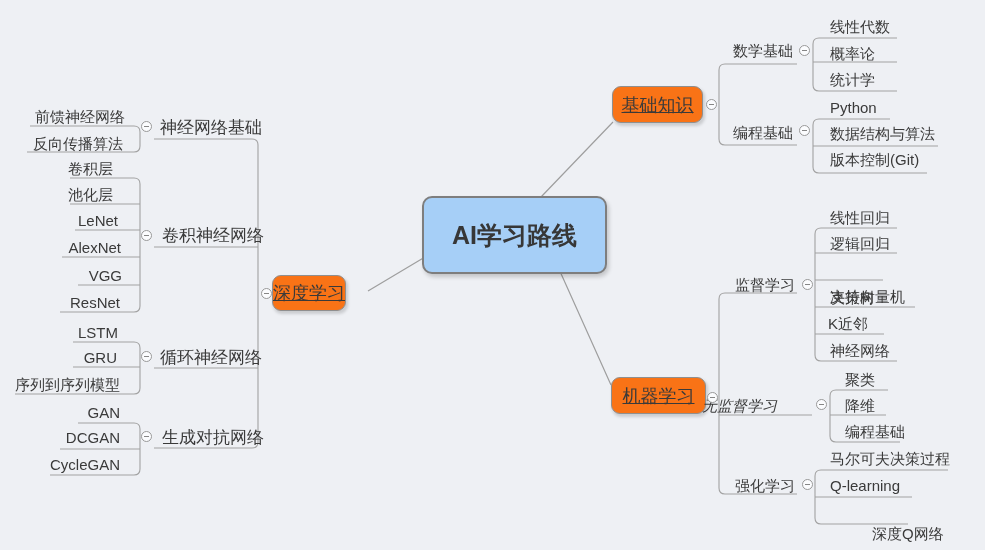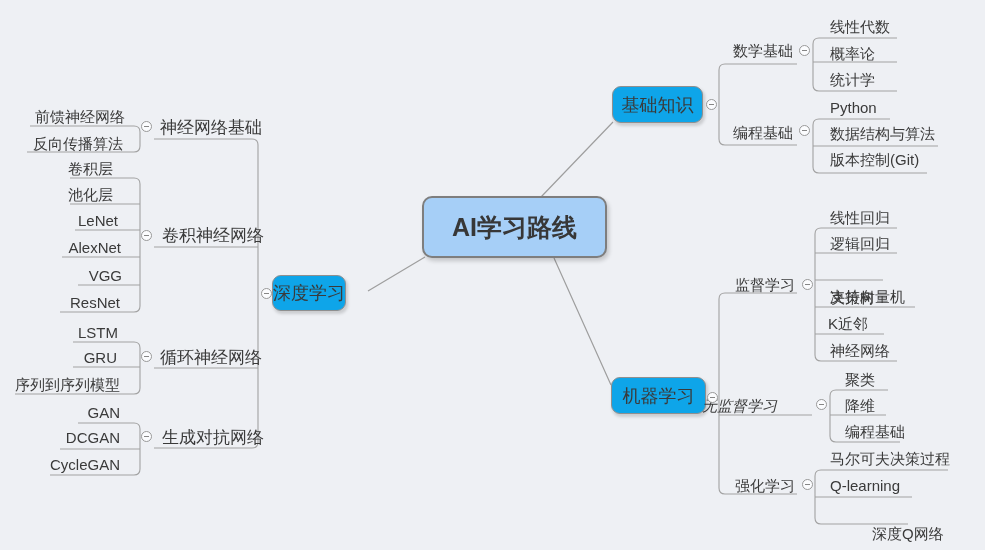--- a/index.html
+++ b/index.html
@@ -4,32 +4,33 @@
 <style>
   html,body{margin:0;padding:0;}
   body{
     width:985px;height:550px;overflow:hidden;
     font-family:"Liberation Sans","DejaVu Sans",sans-serif;
     background:#eef0f4;
   }
   #canvas{position:relative;width:985px;height:550px;background:#eef0f4;}
   #wires{position:absolute;left:0;top:0;z-index:0;}
   .center-node{
-    position:absolute;left:422px;top:196px;width:185px;height:62px;
+    position:absolute;left:422px;top:196px;width:185px;height:78px;
     box-sizing:border-box;background:#a6cff7;border:2px solid #7e7e7e;border-radius:10px;
     display:flex;align-items:center;justify-content:center;
     font-size:25px;font-weight:bold;color:#373737;z-index:2;
     box-shadow:2px 3px 4px rgba(0,0,0,0.18);
   }
   .topic-node{
-    position:absolute;box-sizing:border-box;background:#0ea5e9;
+    position:absolute;box-sizing:border-box;background:#f97316;
     border:1.4px solid #8f8f8f;border-radius:9px;
     display:flex;align-items:center;justify-content:center;
     font-size:18px;color:#3a3a3a;z-index:2;white-space:nowrap;
     box-shadow:1.5px 2.5px 3px rgba(0,0,0,0.15);
+    text-decoration:underline;
   }
   .sub{
     position:absolute;font-size:15px;line-height:16px;color:#3a3a3a;
     white-space:nowrap;z-index:2;
   }
   .sub.lft{font-size:17px;}
   .leaf{
     position:absolute;font-size:15px;line-height:16px;color:#3a3a3a;
     white-space:nowrap;z-index:2;
   }

